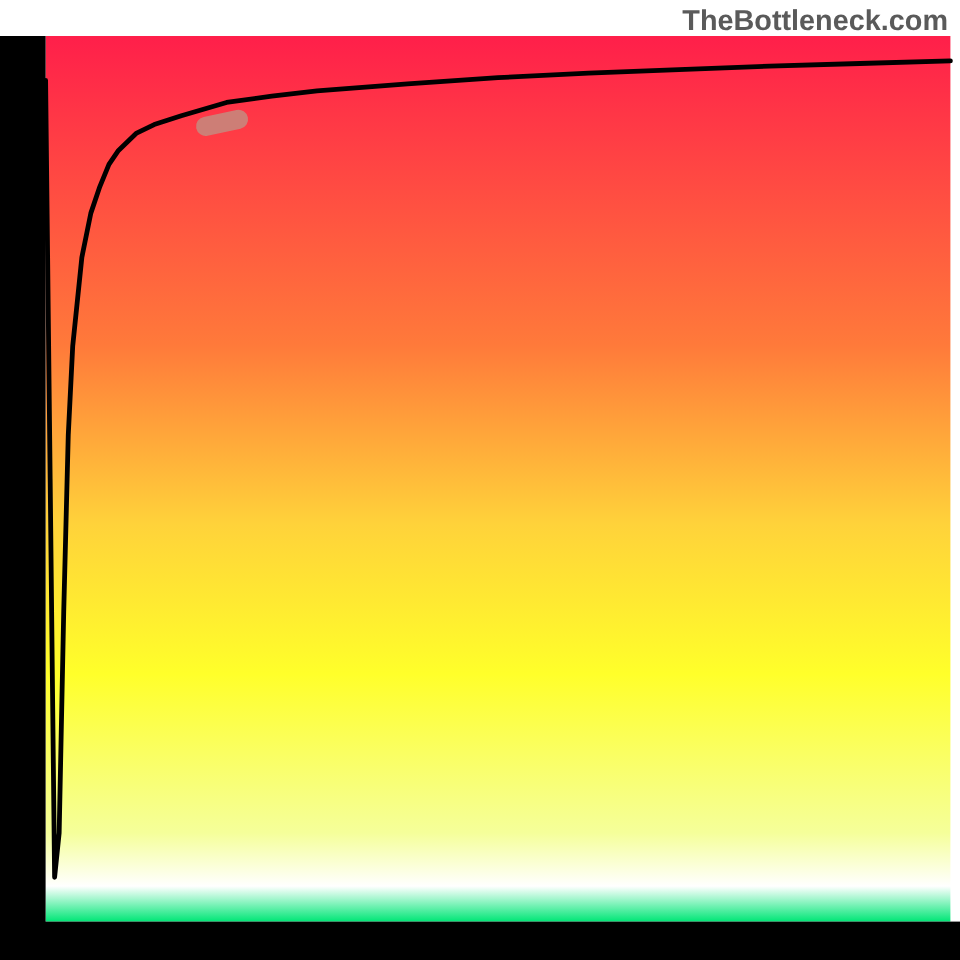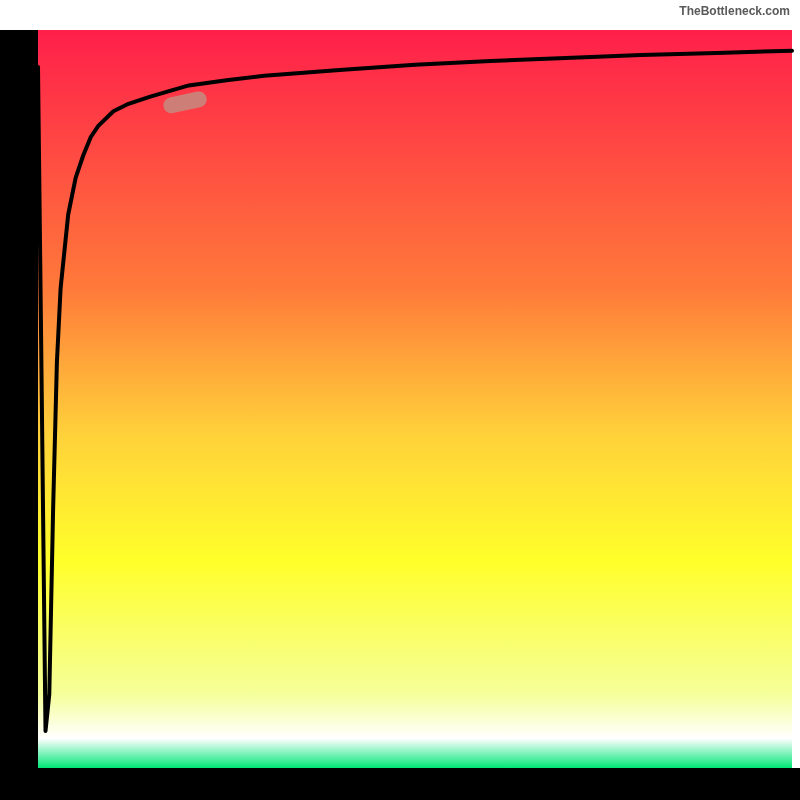--- a/index.html
+++ b/index.html
@@ -11,21 +11,21 @@
     width: 800px;
     height: 800px;
     overflow: hidden;
     font-family: Arial, sans-serif;
     background: #fff;
   }
   .watermark {
     position: absolute;
     top: 4px;
     right: 10px;
-    font-size: 12px;
+    font-size: 24px;
     font-weight: bold;
     color: #5a5a5a;
     z-index: 10;
   }
   svg {
     display: block;
   }
 </style>
 </head>
 <body>

